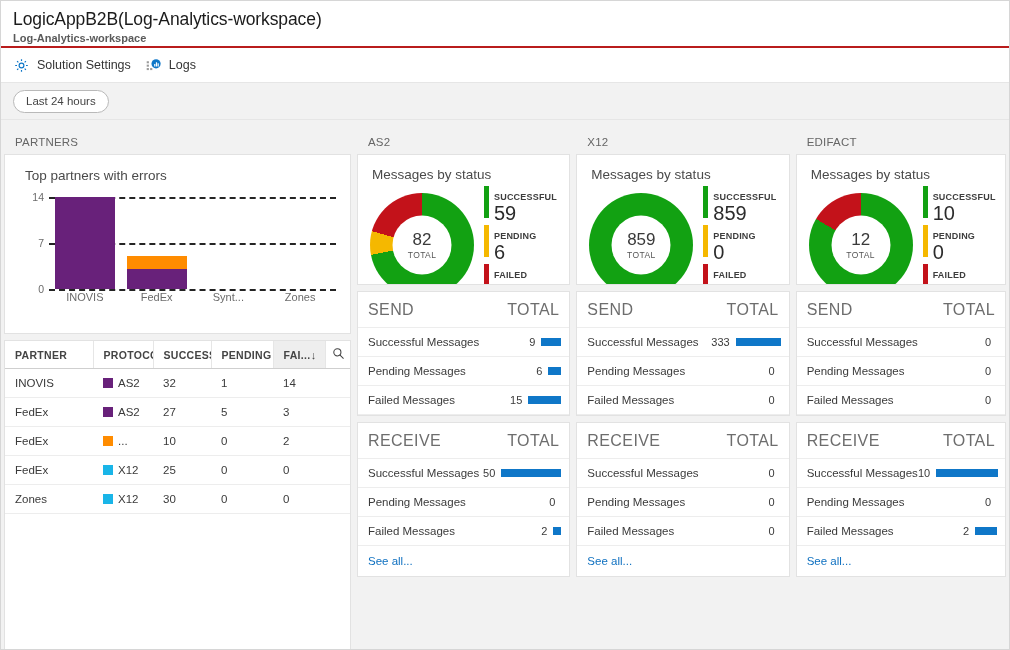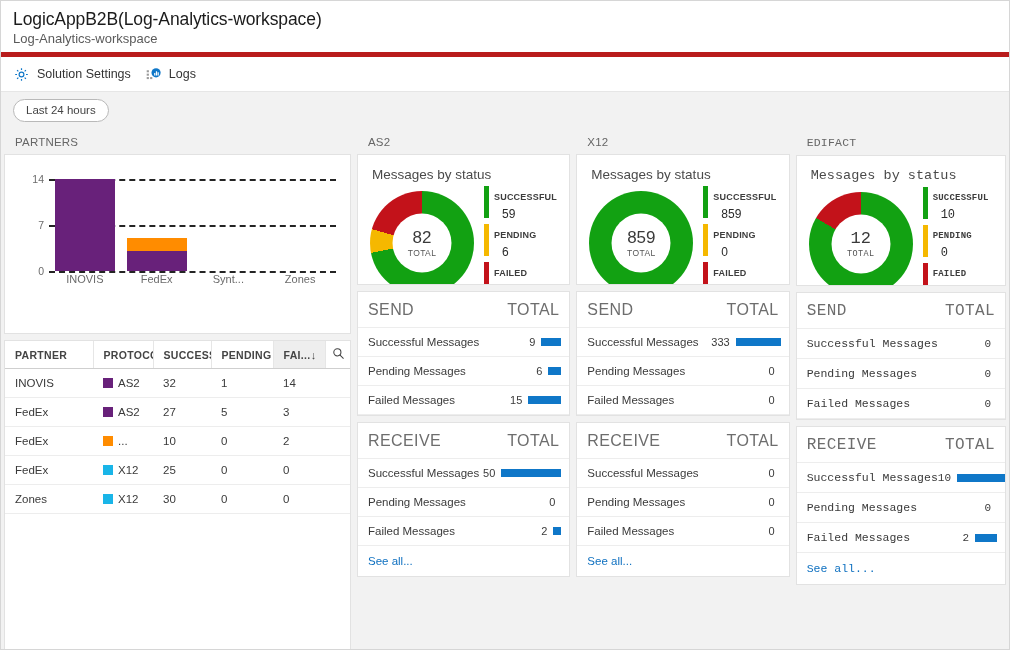--- a/index.html
+++ b/index.html
@@ -6,40 +6,40 @@
   body{
     width:1010px;height:650px;overflow:hidden;
     background:#ffffff;
     font-family:"Liberation Sans","DejaVu Sans",sans-serif;
     color:#333333;
     -webkit-font-smoothing:antialiased;
   }
   .app{position:relative;width:1010px;height:650px;box-sizing:border-box;border:1px solid #d6d6d6;overflow:hidden;background:#f2f2f2;}
 
   
-  .titlebar{background:#ffffff;padding:7px 12px 6px 12px;border-bottom:5px solid #b91c1c;}
+  .titlebar{background:#ffffff;padding:7px 12px 0 12px;border-bottom:2px solid #b91c1c;}
   .title{font-size:17.5px;color:#1b1b1b;line-height:22px;font-weight:400;letter-spacing:-0.1px;}
-  .subtitle{font-size:13px;color:#5a5a5a;line-height:15px;margin-top:1px;}
+  .subtitle{font-size:11px;color:#5a5a5a;line-height:15px;margin-top:1px;font-weight:bold;}
 
   .toolbar{background:#ffffff;height:34px;display:flex;align-items:center;padding:0 10px;border-bottom:1px solid #e6e6e6;}
   .tbtn{display:flex;align-items:center;height:34px;padding:0 12px 0 2px;cursor:pointer;}
   .tbtn .lbl{font-size:12.5px;color:#333;margin-left:7px;}
   .ticon{width:17px;height:17px;display:block;}
 
   .filterbar{background:#f2f2f2;height:36px;display:flex;align-items:center;padding:0 12px;border-bottom:1px solid #e6e6e6;}
   .pill{border:1px solid #b9b9b9;border-radius:12px;background:#ffffff;height:21px;line-height:21px;padding:0 12px;font-size:11.5px;color:#444;cursor:pointer;}
 
   
   .board{position:absolute;left:0;top:126px;right:0;bottom:0;background:#f2f2f2;padding:0;box-sizing:border-box;}
   .cols{display:flex;height:100%;box-sizing:border-box;}
   .col{box-sizing:border-box;padding:0 3px;}
   .col-p{width:353px;}
   .col-a{width:220px;}
   .col-x{width:220px;}
-  .col-e{width:217px;font-family:Liberation Mono, monospace;}
+  .col-e{width:217px;}
 
   .sect-label{font-size:11.5px;color:#666;letter-spacing:.2px;padding:9px 0 6px 11px;}
 
   .card{background:#ffffff;border:1px solid #e2e2e2;box-sizing:border-box;}
   .card + .card{margin-top:6px;}
 
   
   .chart-card{height:180px;padding:10px 8px 6px 8px;position:relative;}
   .chart-title{font-size:13.5px;color:#4a4a4a;padding:3px 0 0 12px;}
   .plot{position:relative;margin:14px 6px 0 8px;height:92px;}
@@ -84,21 +84,21 @@
   .dtot{font-size:17px;color:#3a3a3a;line-height:18px;}
   .dtotlbl{font-size:8.5px;color:#555;letter-spacing:.4px;margin-top:1px;}
   .legend{margin-left:10px;flex:1;min-width:0;}
   .lrow{display:flex;align-items:flex-start;margin-bottom:1px;}
   .lbar{width:5px;flex:none;margin-right:5px;}
   .lbar.s{height:32px;background:#12a112;}
   .lbar.p{height:32px;background:#f5b800;}
   .lbar.f{height:32px;background:#c3121a;}
   .ltxt{min-width:0;}
   .lname{font-size:9px;color:#3d3d3d;letter-spacing:.2px;line-height:11px;white-space:nowrap;font-weight:600;}
-  .lval{font-size:12px;color:#2b2b2b;line-height:18px;margin-left:8px;}
+  .lval{font-size:20px;color:#2b2b2b;line-height:18px;}
 
   
   .list-card{padding:0;overflow:hidden;}
   .lhdr{display:flex;justify-content:space-between;padding:9px 10px 8px 10px;border-bottom:1px solid #ededed;}
   .lhdr span{font-size:16px;color:#6d6d6d;letter-spacing:.4px;}
   .litem{display:flex;align-items:center;padding:8px 8px 8px 10px;border-bottom:1px solid #ededed;}
   .lilbl{font-size:11.5px;color:#3a3a3a;flex:none;}
   .lispacer{flex:1;}
   .linum{font-size:11px;color:#3a3a3a;text-align:right;margin-right:6px;white-space:nowrap;}
   .libar{height:8px;background:#0f77c8;flex:none;}
@@ -152,20 +152,21 @@
     <div class="pill">Last 24 hours</div>
   </div>
 
   <div class="board">
     <div class="cols">
 
       <div class="col col-p">
         <div class="sect-label">PARTNERS</div>
 
         <div class="card chart-card">
+          <div class="chart-title">Top partners with errors</div>
           <div class="plot">
             <div class="yaxis">
               <div class="ytick" style="top:0%">14</div>
               <div class="ytick" style="top:50%">7</div>
               <div class="ytick" style="top:100%">0</div>
             </div>
             <div class="grid">
               <div class="gline" style="top:0%"></div>
               <div class="gline" style="top:50%"></div>
               <div class="gline" style="top:100%"></div>

